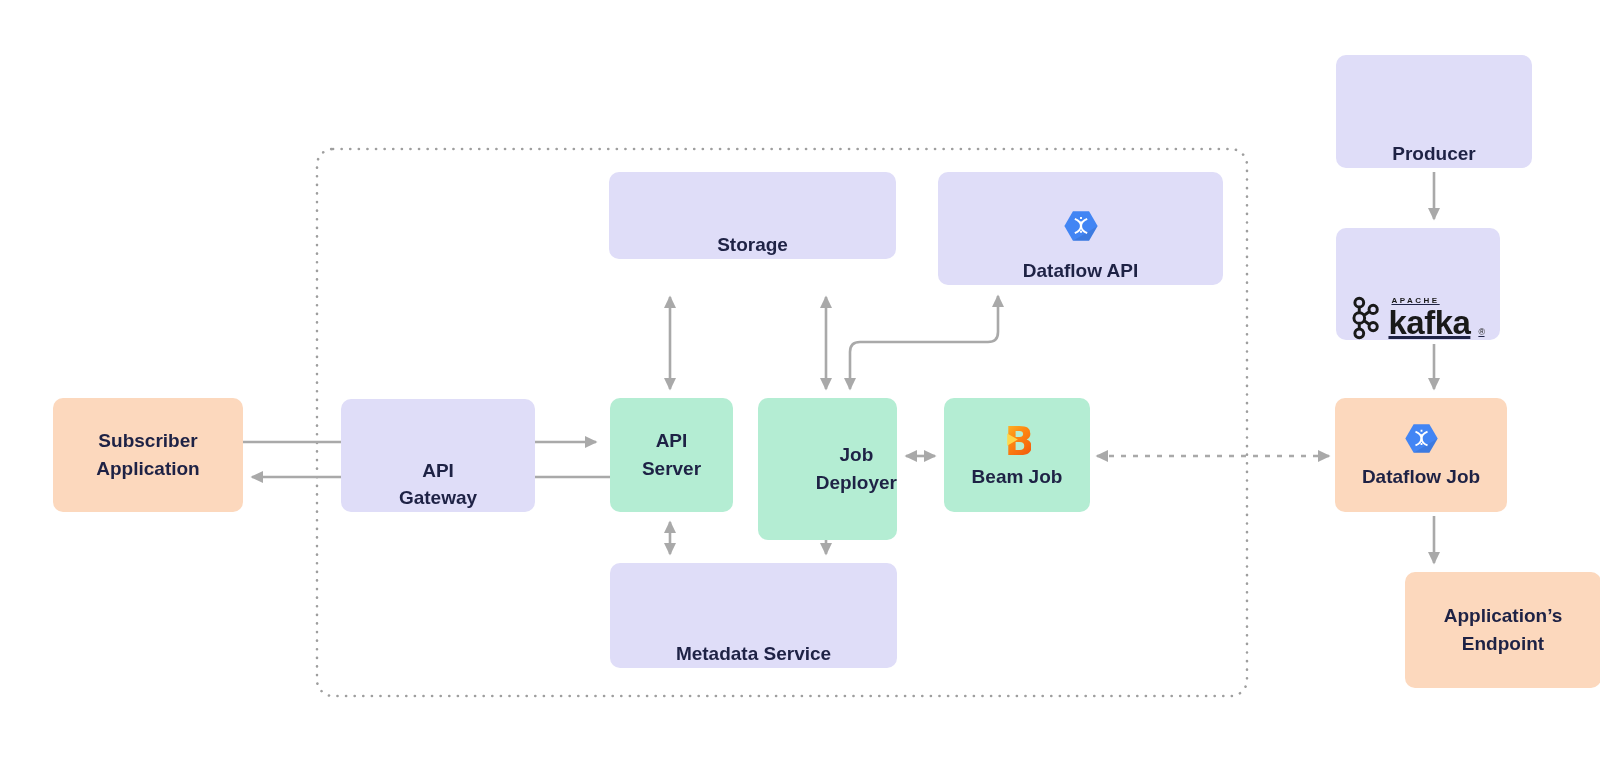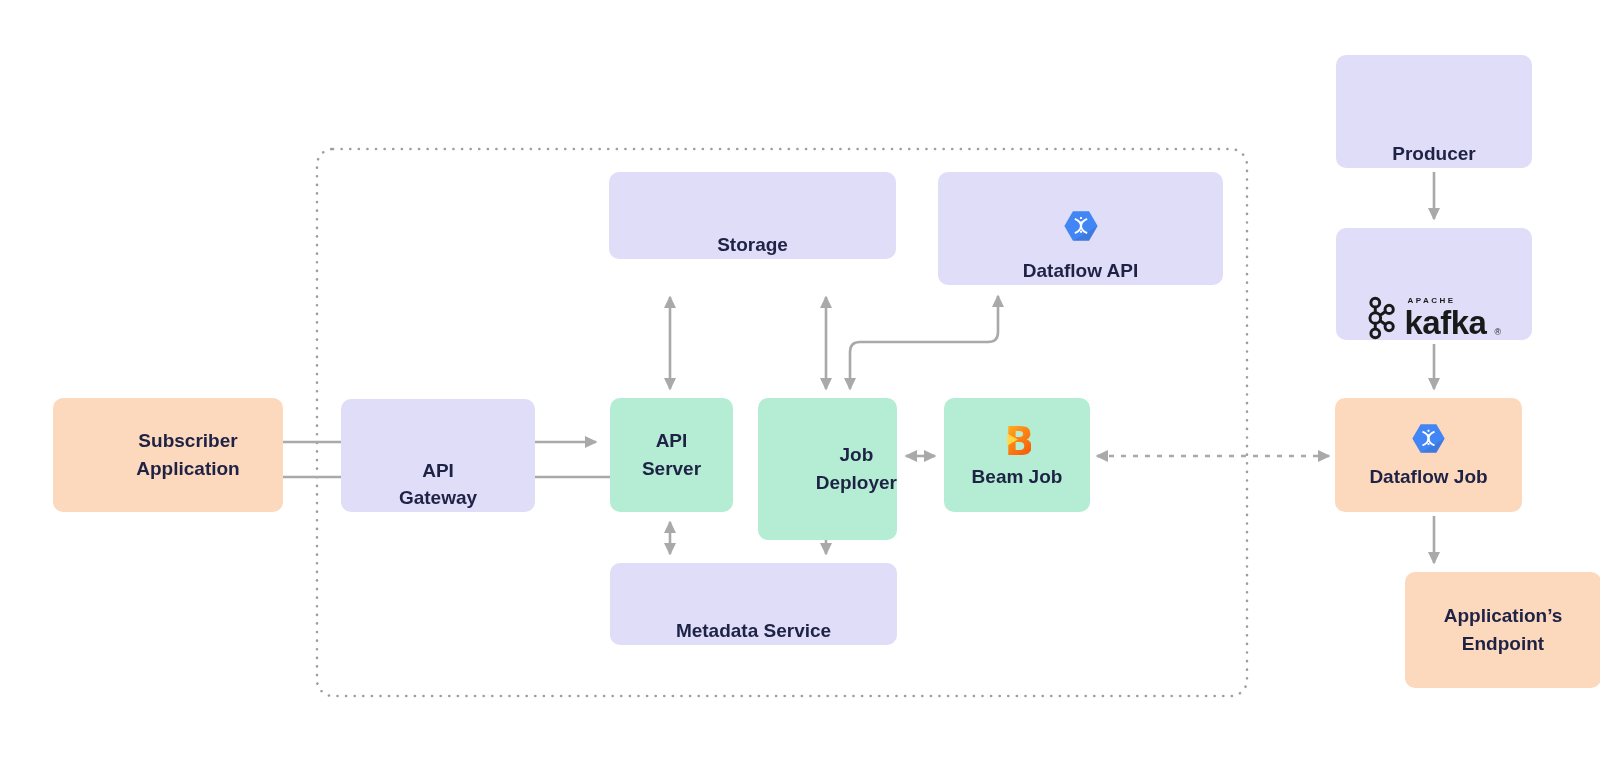--- a/index.html
+++ b/index.html
@@ -71,21 +71,21 @@
       <path d="M850,389 L850,352 Q850,342 860,342 L988,342 Q998,342 998,332 L998,296" marker-start="url(#ah)" marker-end="url(#ah)"></path>
 
       <path d="M1097,456 H1329" stroke-dasharray="5 7" marker-start="url(#ah)" marker-end="url(#ah)"></path>
 
       <path d="M1434,172 V219" marker-end="url(#ah)"></path>
       <path d="M1434,344 V389" marker-end="url(#ah)"></path>
       <path d="M1434,516 V563" marker-end="url(#ah)"></path>
     </g>
   </svg>
 
-  <div class="node peach" style="left:53px;top:398px;width:190px;height:114px;padding-left:40px;">
+  <div class="node peach" style="left:53px;top:398px;width:190px;height:114px;">
     <span>Subscriber
 Application</span>
   </div>
 
   <div class="node lavender" style="left:341px;top:399px;width:194px;height:113px;">
     <span>API
 Gateway</span>
   </div>
 
   <div class="node mint" style="left:610px;top:398px;width:123px;height:114px;">
@@ -120,29 +120,29 @@
         <g stroke="#ffffff" fill="none" stroke-width="2">
           <path d="M20,10.5 V29.5" stroke-dasharray="2.2 2.6"></path>
           <path d="M13.5,12.5 C22,16 22,24 13.5,27.5"></path>
           <path d="M26.5,12.5 C18,16 18,24 26.5,27.5"></path>
         </g>
       </svg>
     </span>
     <span>Dataflow API</span>
   </div>
 
-  <div class="node lavender" style="left:610px;top:563px;width:287px;height:82px;">
+  <div class="node lavender" style="left:610px;top:563px;width:287px;height:105px;">
     <span>Metadata Service</span>
   </div>
 
   <div class="node lavender" style="left:1336px;top:55px;width:196px;height:113px;">
     <span>Producer</span>
   </div>
 
-  <div class="node lavender" style="left:1336px;top:228px;width:196px;height:112px;">
+  <div class="node lavender" style="left:1336px;top:228px;width:164px;height:112px;text-decoration:underline;">
     <div class="kafka-row">
       <span class="icon">
         <svg viewBox="0 0 30 46" width="29" height="44">
           <g stroke="#191919" stroke-width="3.1" fill="none">
             <circle cx="8.5" cy="7" r="4.6"></circle>
             <circle cx="8.5" cy="23" r="5.6"></circle>
             <circle cx="8.5" cy="39" r="4.6"></circle>
             <circle cx="23" cy="14" r="4.3"></circle>
             <circle cx="23" cy="32" r="4.3"></circle>
             <line x1="8.5" y1="11.6" x2="8.5" y2="17.4"></line>
@@ -155,21 +155,21 @@
       <span class="kafka-word">
         <span class="kafka-apache">APACHE</span>
         <span class="kafka-name">
           <span>kafka</span>
           <span class="kafka-reg">®</span>
         </span>
       </span>
     </div>
   </div>
 
-  <div class="node peach" style="left:1335px;top:398px;width:187px;height:114px;gap:6px;">
+  <div class="node peach" style="left:1335px;top:398px;width:172px;height:114px;gap:6px;">
     <span class="icon">
       <svg viewBox="0 0 40 40" width="37" height="37">
         <polygon points="2.5,20 11.5,4.5 28.5,4.5 37.5,20 28.5,35.5 11.5,35.5" fill="#4285f4"></polygon>
         <polygon points="37.5,20 28.5,35.5 11.5,35.5" fill="#000" opacity="0.08"></polygon>
         <g stroke="#ffffff" fill="none" stroke-width="2">
           <path d="M20,10.5 V29.5" stroke-dasharray="2.2 2.6"></path>
           <path d="M13.5,12.5 C22,16 22,24 13.5,27.5"></path>
           <path d="M26.5,12.5 C18,16 18,24 26.5,27.5"></path>
         </g>
       </svg>

